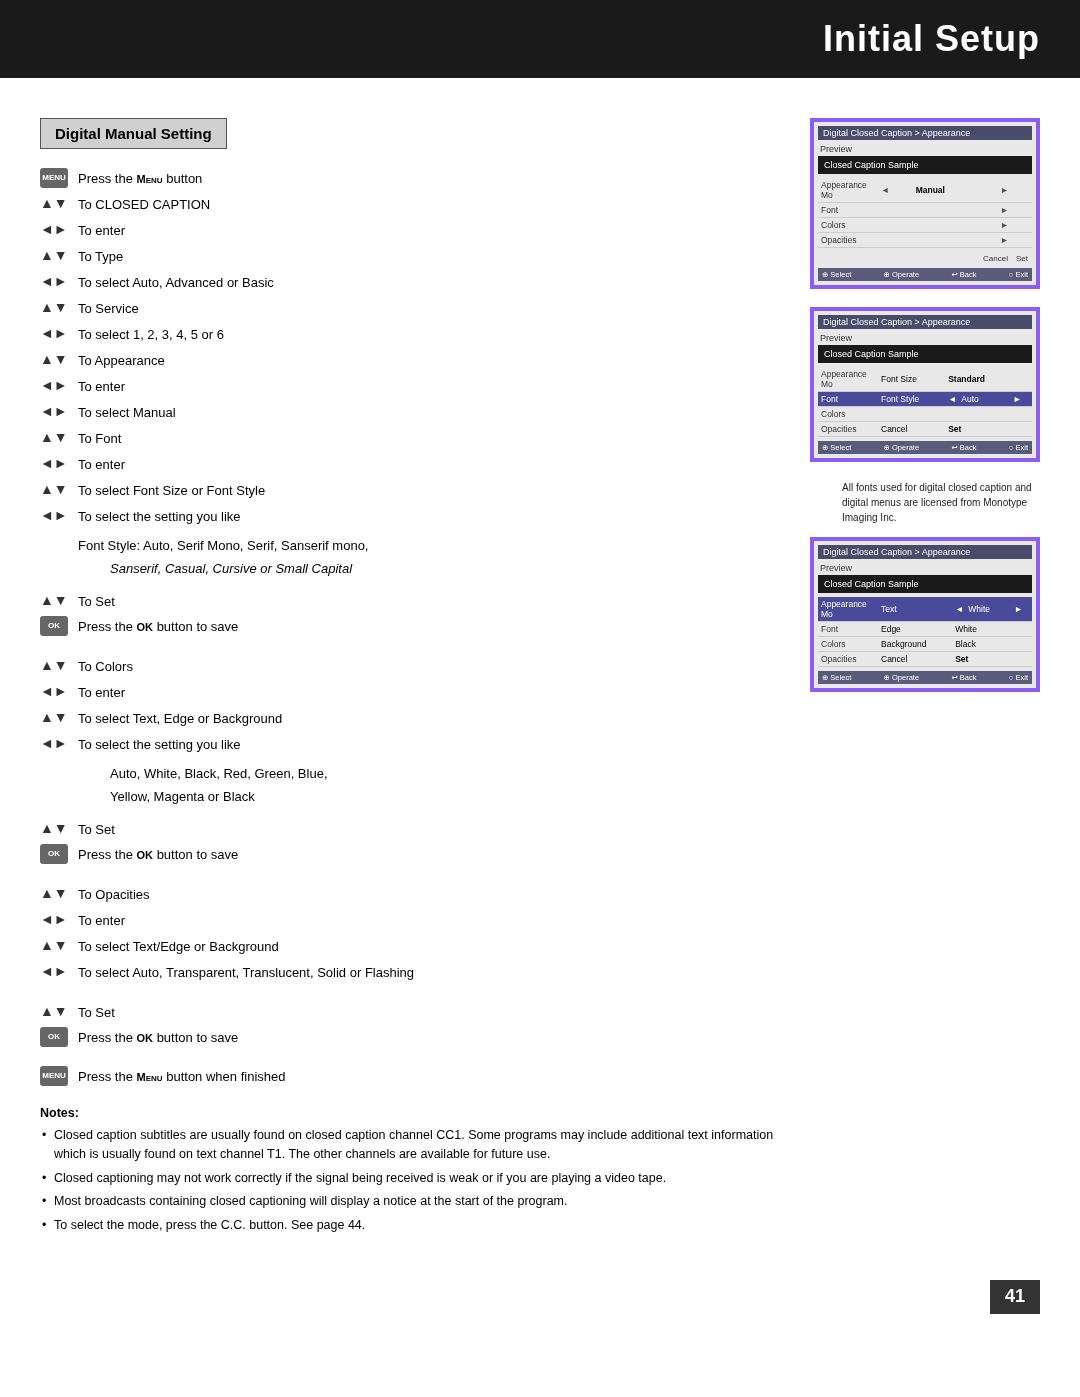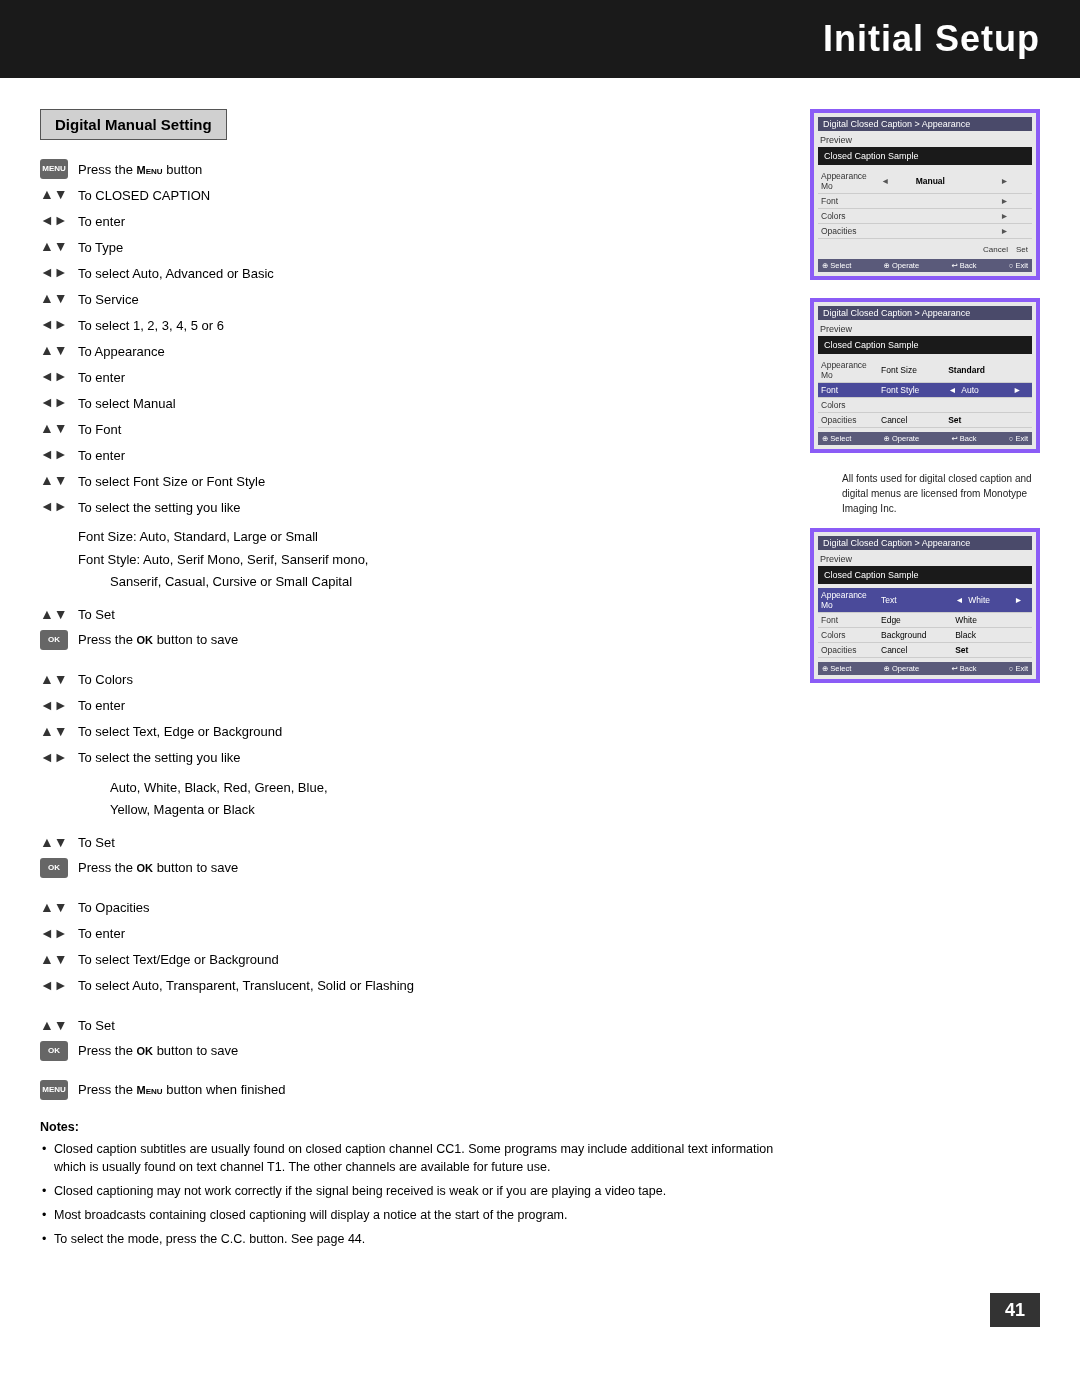--- a/index.html
+++ b/index.html
@@ -10,21 +10,21 @@
       font-family: Arial, Helvetica, sans-serif;
       font-size: 14px;
       color: #000;
     }
 
     
     .page-header {
       background: #1a1a1a;
       text-align: right;
       padding: 18px 40px 18px 12px;
-      margin-bottom: 31px;
+      margin-bottom: 40px;
     }
     .page-header h1 {
       color: #ffffff;
       font-size: 36px;
       font-weight: bold;
       letter-spacing: 1px;
     }
 
     
     .content-area {
@@ -315,23 +315,22 @@
       <li>
         <span class="icon-cell arrow-ud">▲▼</span>
         <span class="text-cell">To select Font Size or Font Style</span>
       </li>
       <li>
         <span class="icon-cell arrow-lr">◄►</span>
         <span class="text-cell">To select the setting you like</span>
       </li>
     </ul>
 
-    <div class="font-info">Font Size: Auto, Standard, Large or Small</div>
     <div class="font-info">Font Style: Auto, Serif Mono, Serif, Sanserif mono,</div>
-    <div class="font-info" style="padding-left: 70px;">Sanserif, Casual, Cursive or Small Capital</div>
+    <div class="font-info" style="padding-left: 70px; font-style: italic;">Sanserif, Casual, Cursive or Small Capital</div>
 
     <div class="spacer"></div>
 
     
     <ul class="instruction-list">
       <li>
         <span class="icon-cell arrow-ud">▲▼</span>
         <span class="text-cell">To Set</span>
       </li>
       <li>

